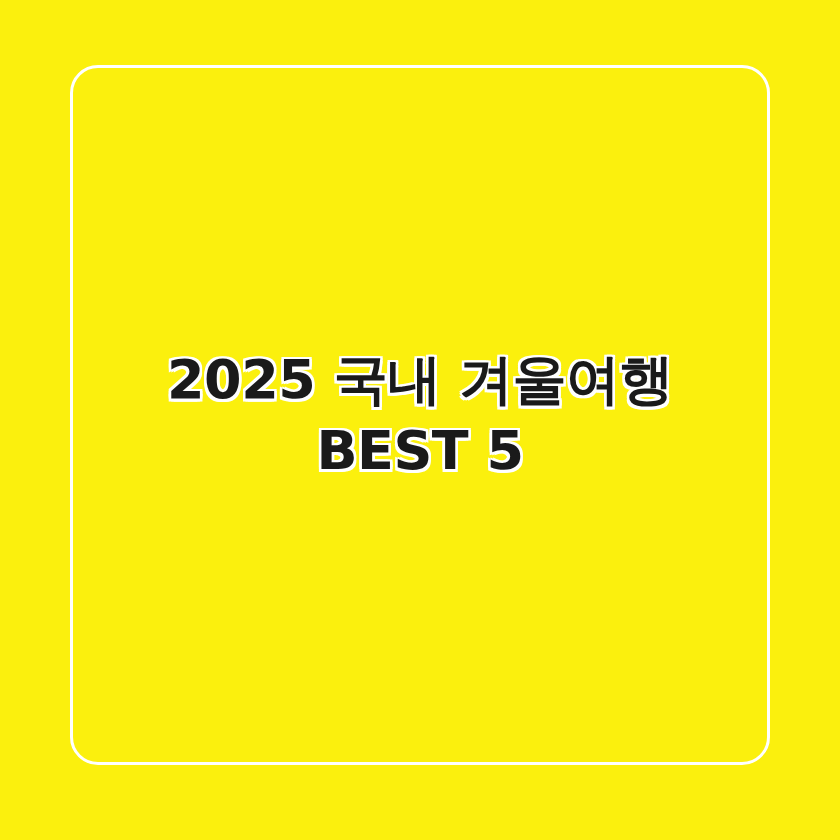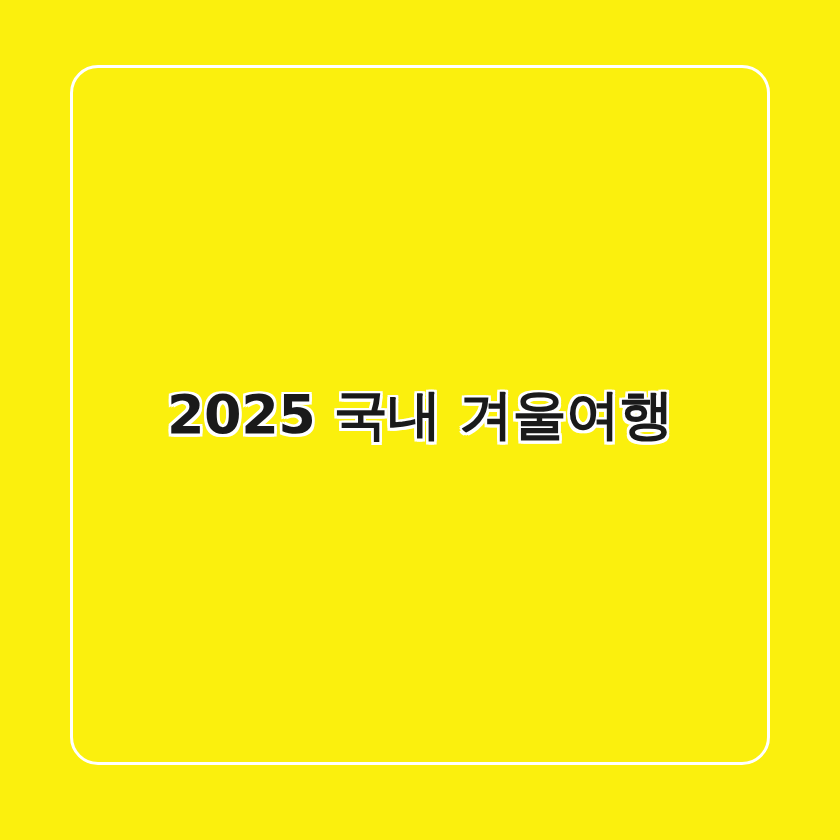--- a/index.html
+++ b/index.html
@@ -55,13 +55,14 @@
        0      2.5px 0 #FFFFFF;
   }
 </style>
 </head>
 <body>
 
 <div class="card"></div>
 
 <div class="title-block">
   <div class="title-line">2025 국내 겨울여행</div>
+  <div class="title-line">BEST 5</div>
 </div>
 
 </body></html>

